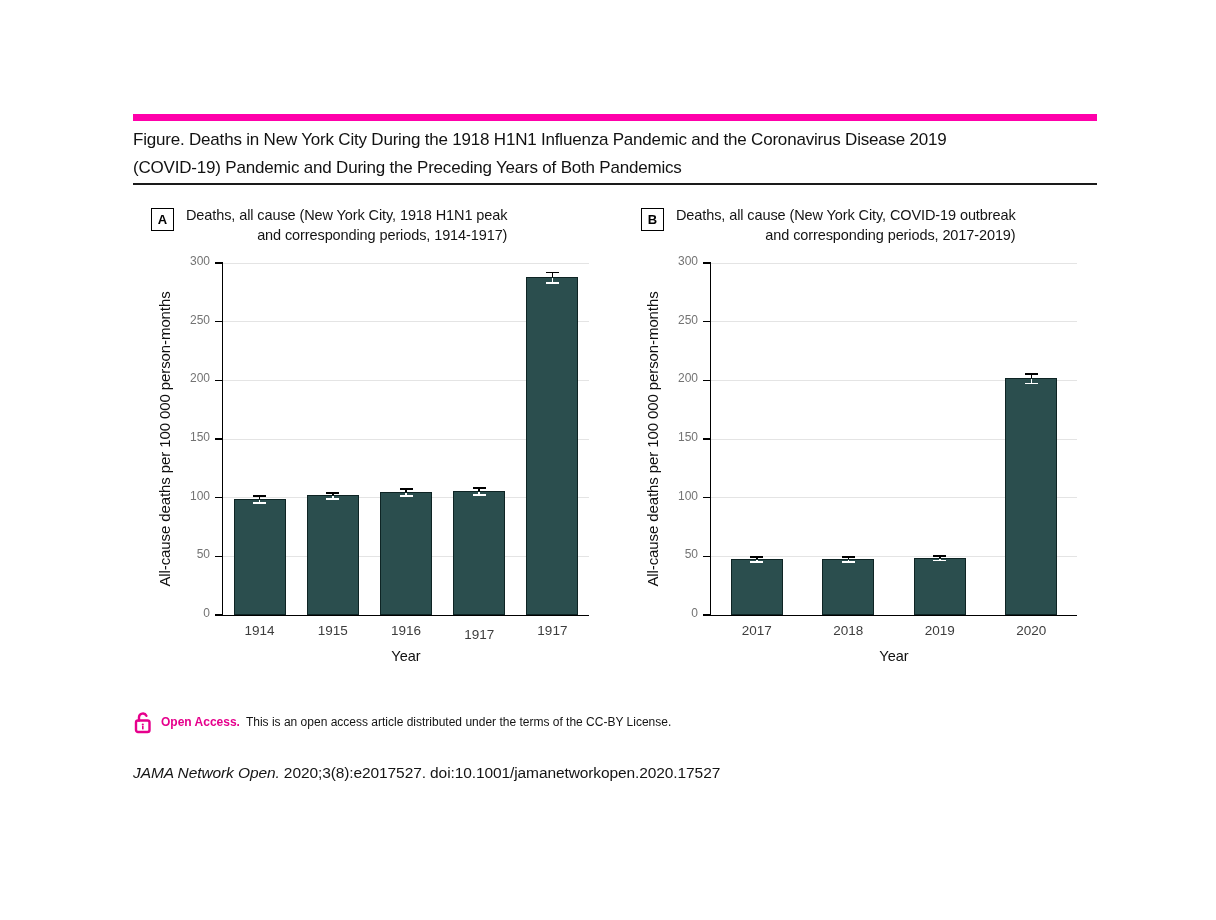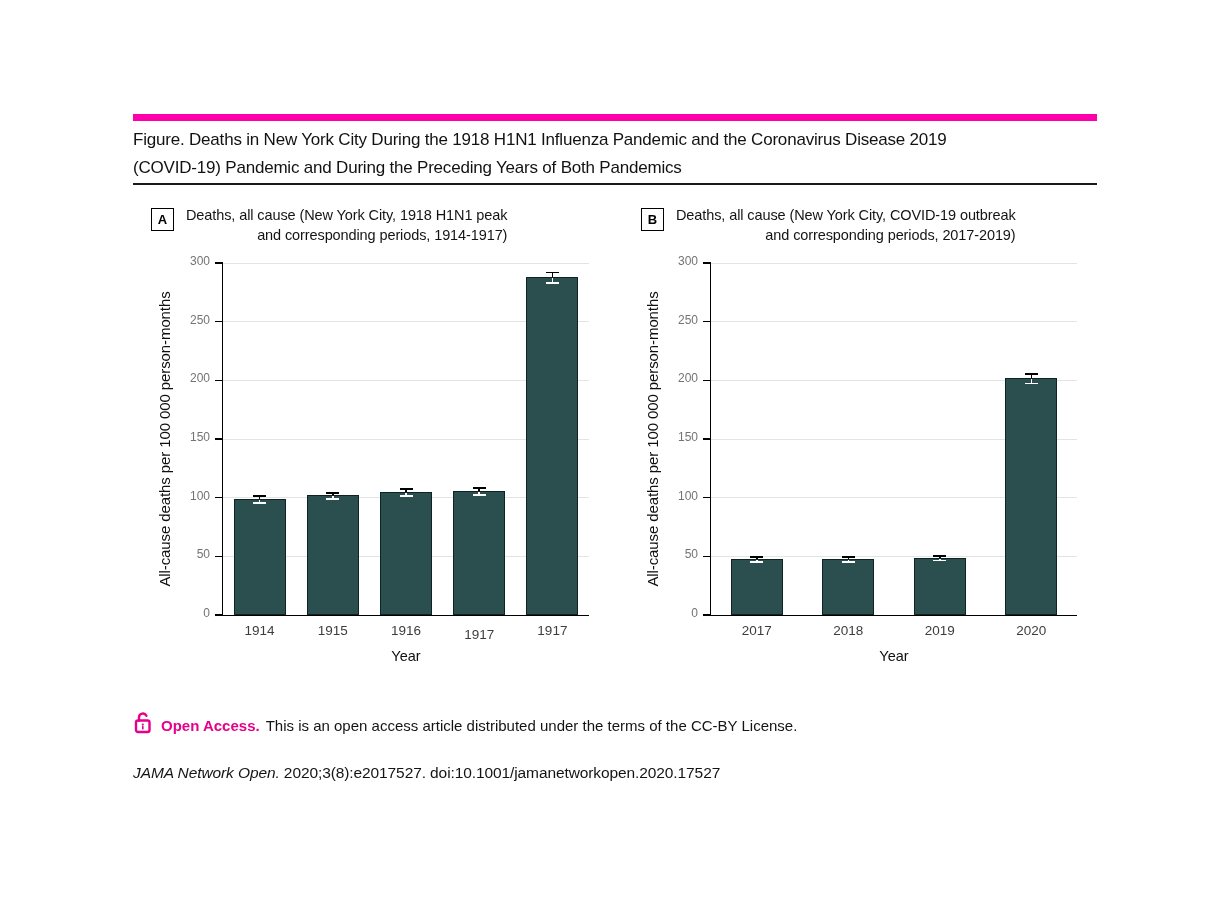--- a/index.html
+++ b/index.html
@@ -32,22 +32,22 @@
   .bar{position:absolute;bottom:0;background:#2b4e4e;border:1px solid #0e2424;box-sizing:border-box;}
   .err-line-up,.err-cap-up{position:absolute;background:#000;}
   .err-line-dn,.err-cap-dn{position:absolute;background:#fff;}
   .xticklab{position:absolute;width:80px;text-align:center;font-size:13.5px;color:#3d3d3d;}
 
   .y-title{position:absolute;left:-59px;top:176px;transform:translate(-50%,-50%) rotate(-90deg);
            white-space:nowrap;font-size:15px;color:#0f0f0f;letter-spacing:-0.1px;}
   .x-title{position:absolute;left:0;width:100%;text-align:center;top:calc(100% + 33px);
            font-size:14.5px;color:#0f0f0f;}
 
-  .license{position:absolute;left:134px;top:710px;display:flex;align-items:flex-end;gap:9px;
-           font-size:15px;color:#141414;}
+  .license{position:absolute;left:134px;top:710px;display:flex;align-items:center;gap:9px;
+           font-size:12px;color:#141414;}
   .license .oa{color:#e6008c;font-weight:bold;margin-right:6px;}
   .lock{margin-top:1px;flex:0 0 auto;}
 
   .citation{position:absolute;left:133px;top:764px;font-size:15.5px;color:#141414;letter-spacing:-0.1px;}
 
   .download{position:absolute;left:24px;top:889px;font-family:"Liberation Serif",serif;
             font-weight:bold;font-size:19.5px;color:#8b1515;}
 </style>
 </head>
 <body>

